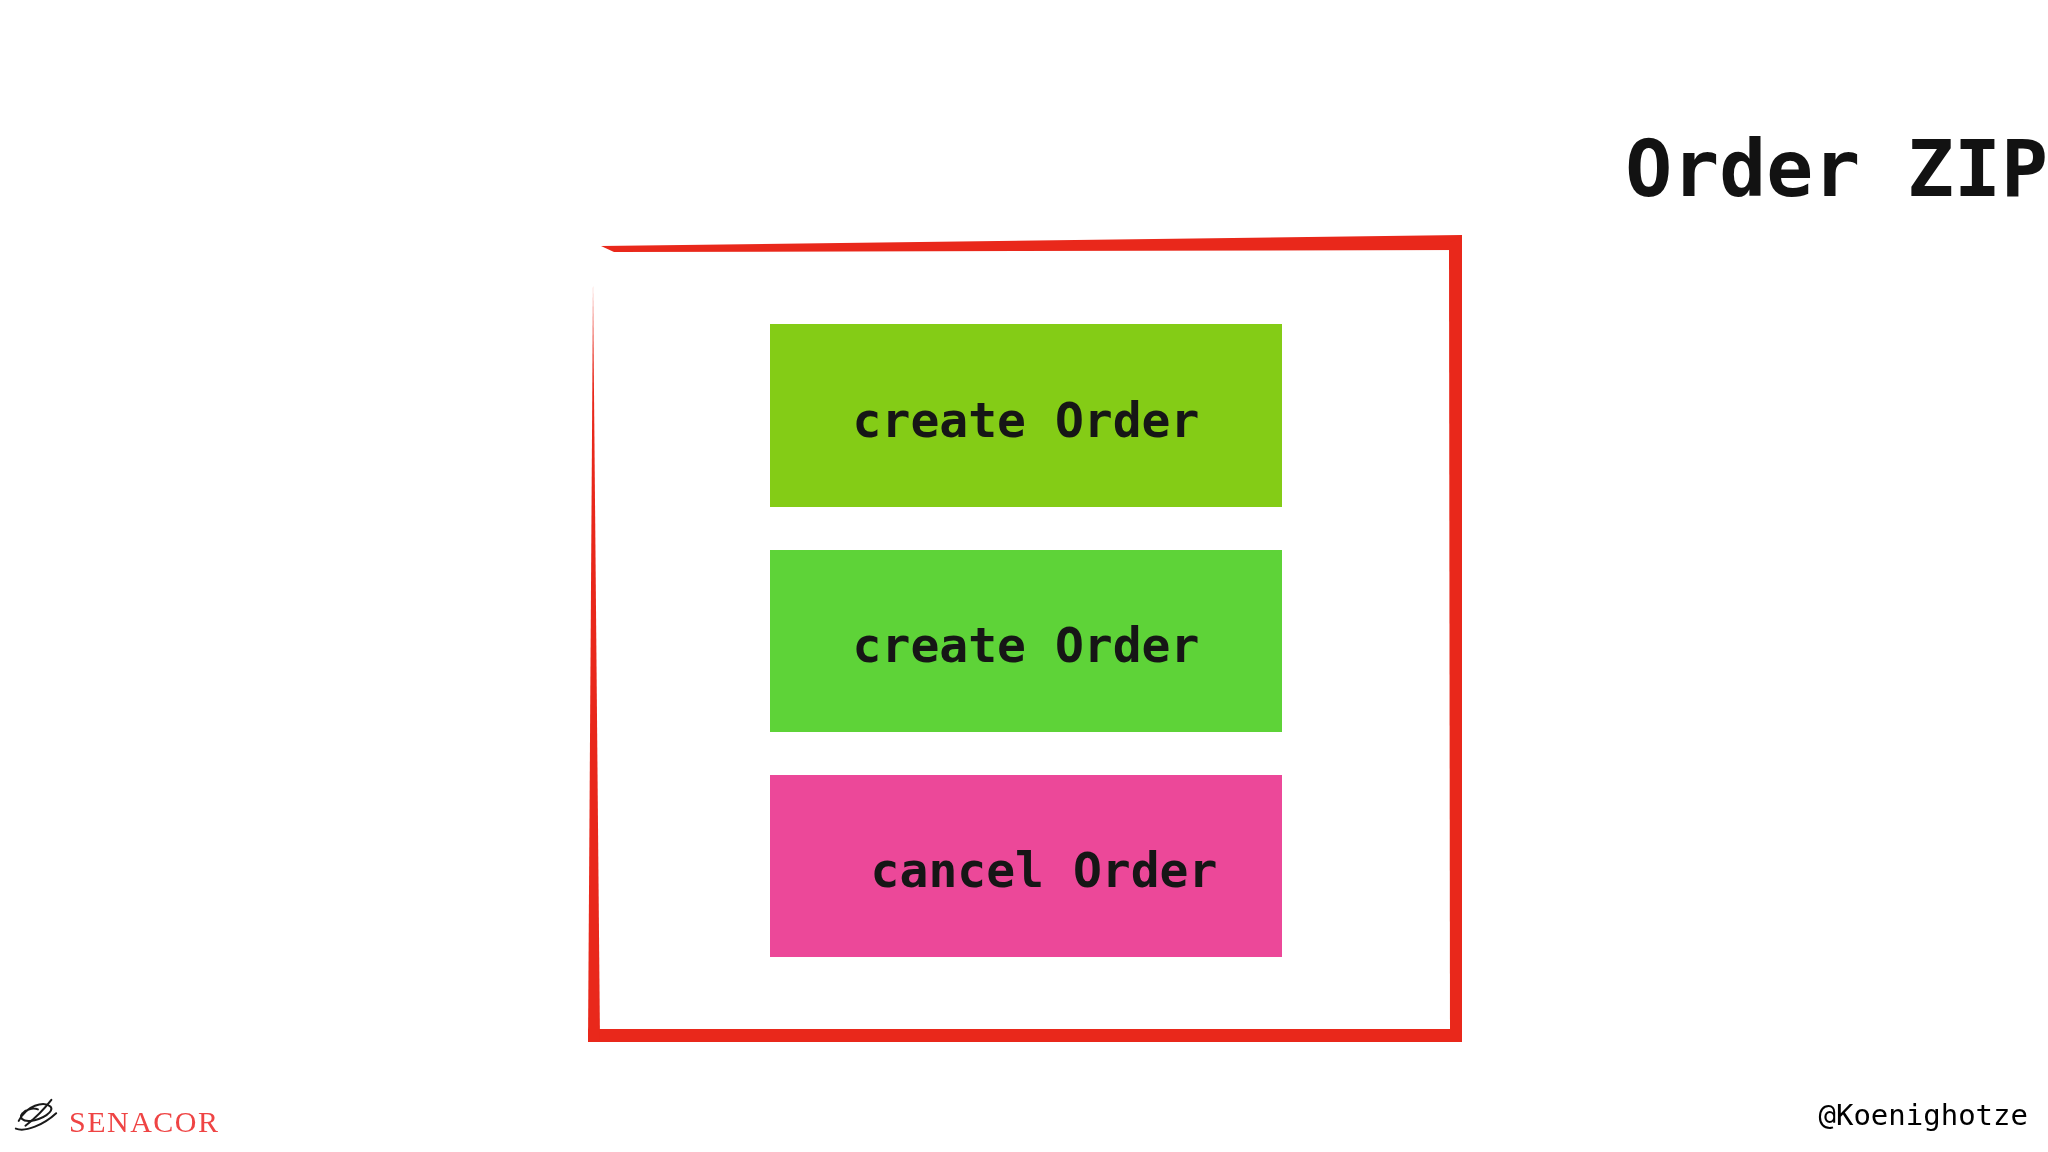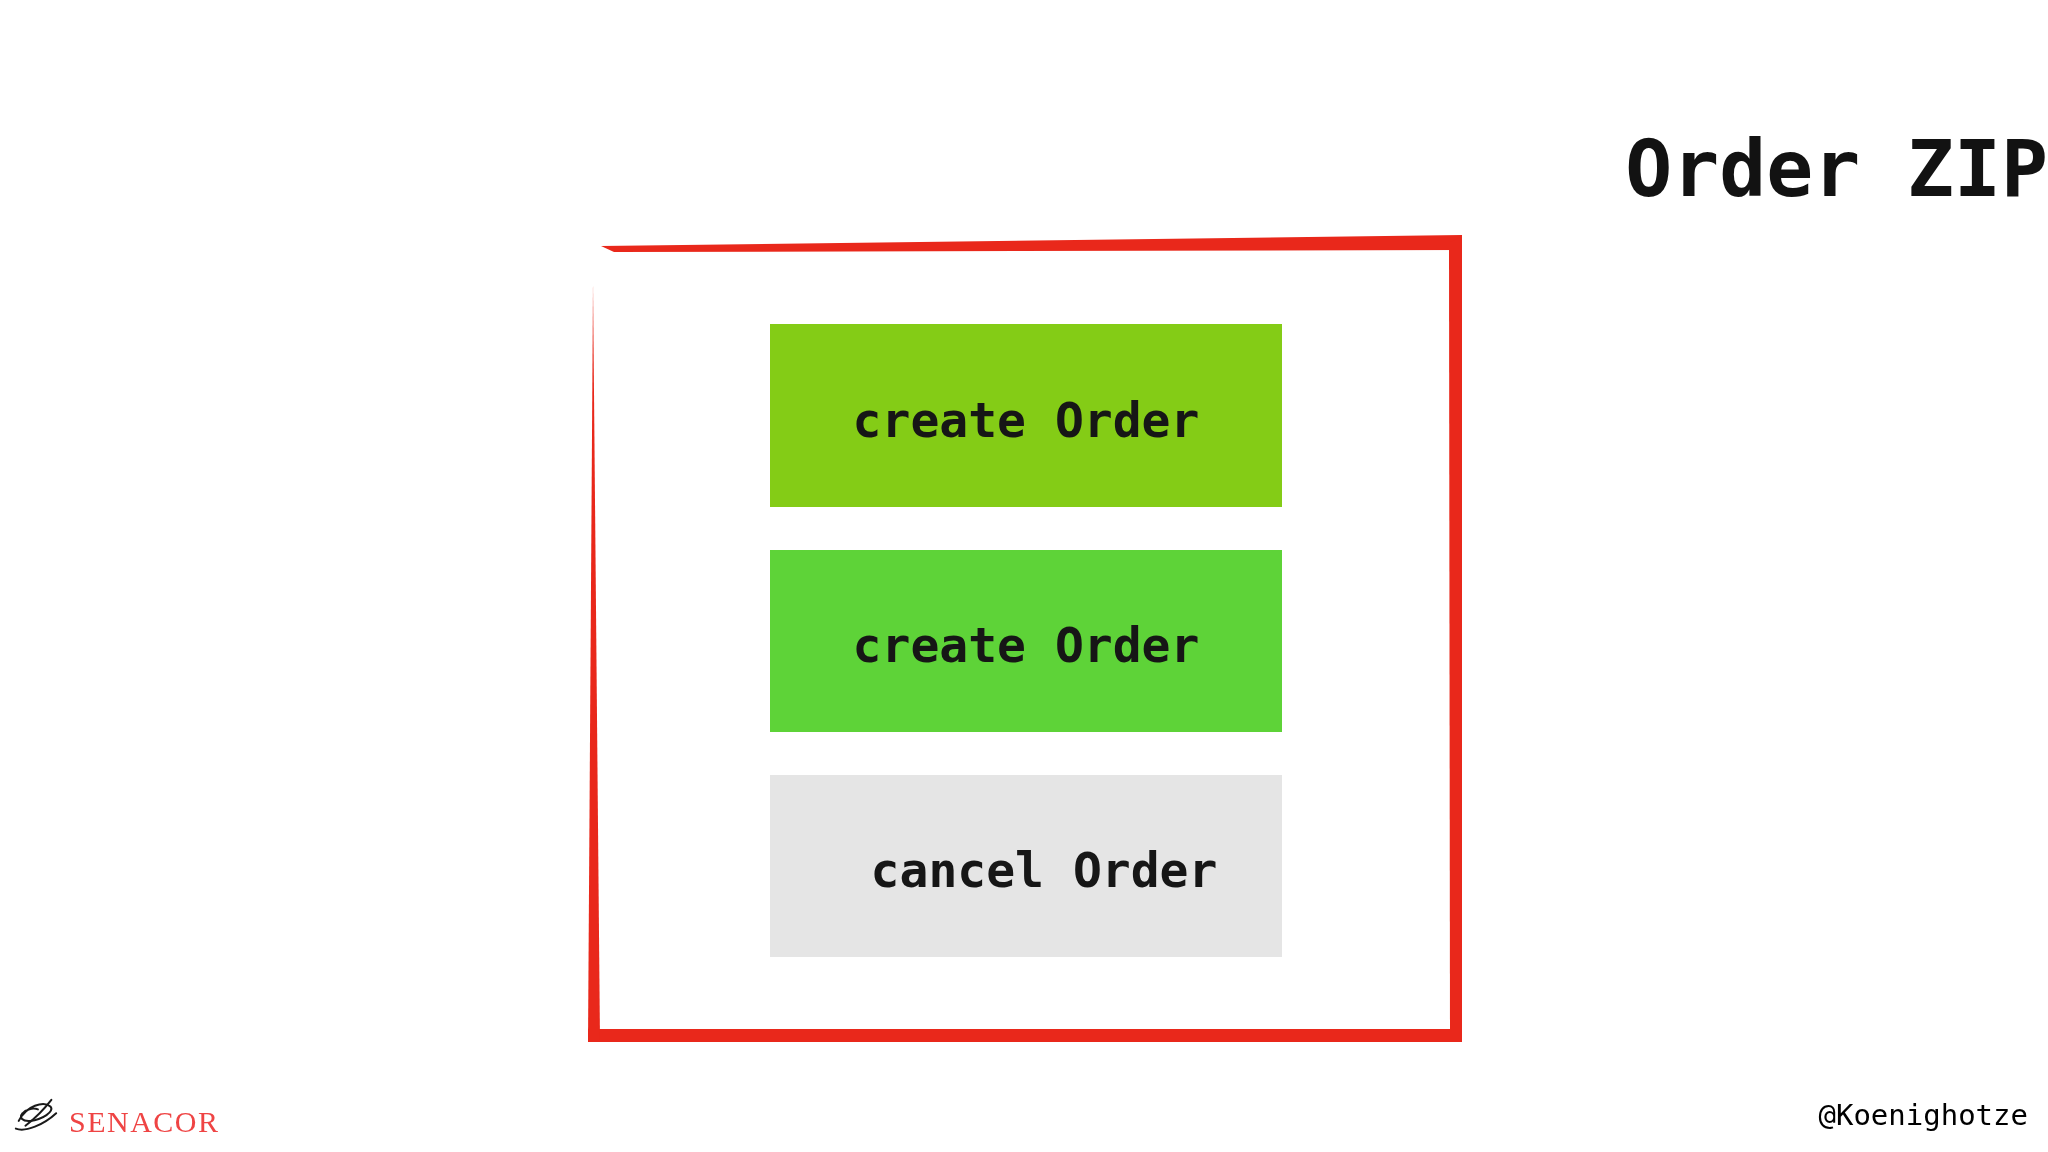--- a/index.html
+++ b/index.html
@@ -110,21 +110,21 @@
 </svg>
 
 <div class="order-box create" style="background-color: #84cc16;">
   <span>create Order</span>
 </div>
 
 <div class="order-box forward" style="background-color: rgb(94, 211, 56);">
   <span>create Order</span>
 </div>
 
-<div class="order-box cancel" style="background-color: #e5e5e5; padding-left: 36px;">
+<div class="order-box cancel" style="background-color: #ec4899; padding-left: 36px;">
   <span>cancel Order</span>
 </div>
 
 <div class="brand">
   <svg class="brand-icon" viewBox="0 0 50 50" aria-hidden="true">
     <g fill="none" stroke="#1a1a1a" stroke-width="2.1" stroke-linecap="round">
       <path d="M4,35 C14,39 33,31 46,19"></path>
       <path d="M7,27 C15,11 33,6 40,12 C45,17 31,26 19,27 C11,27.6 7,24 11,19 C14,15 22,13 27,15"></path>
       <path d="M14,32 C23,25 34,14 41,5"></path>
     </g>

